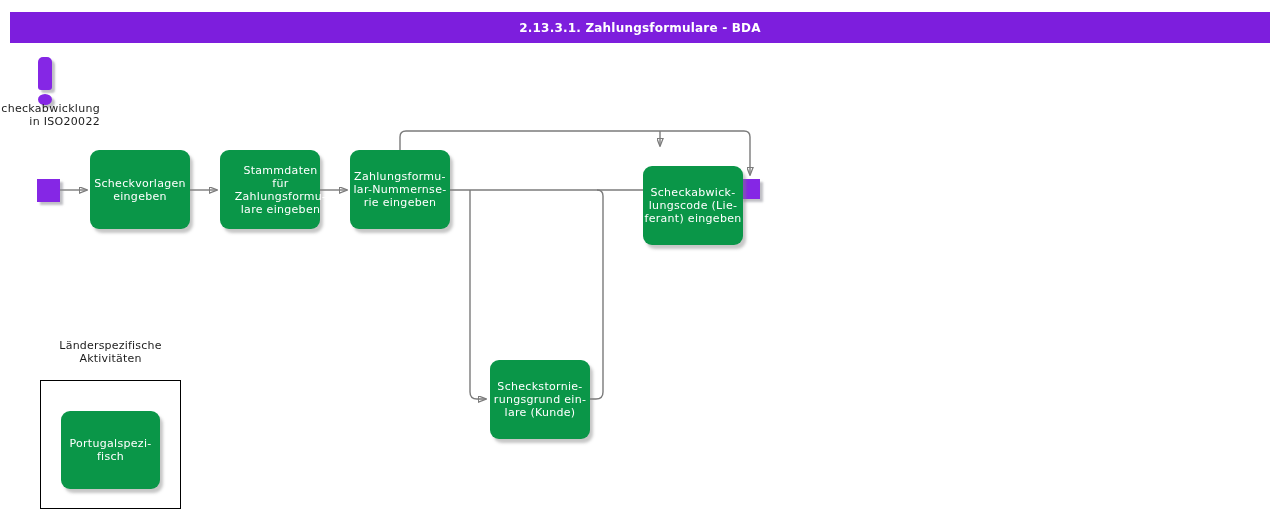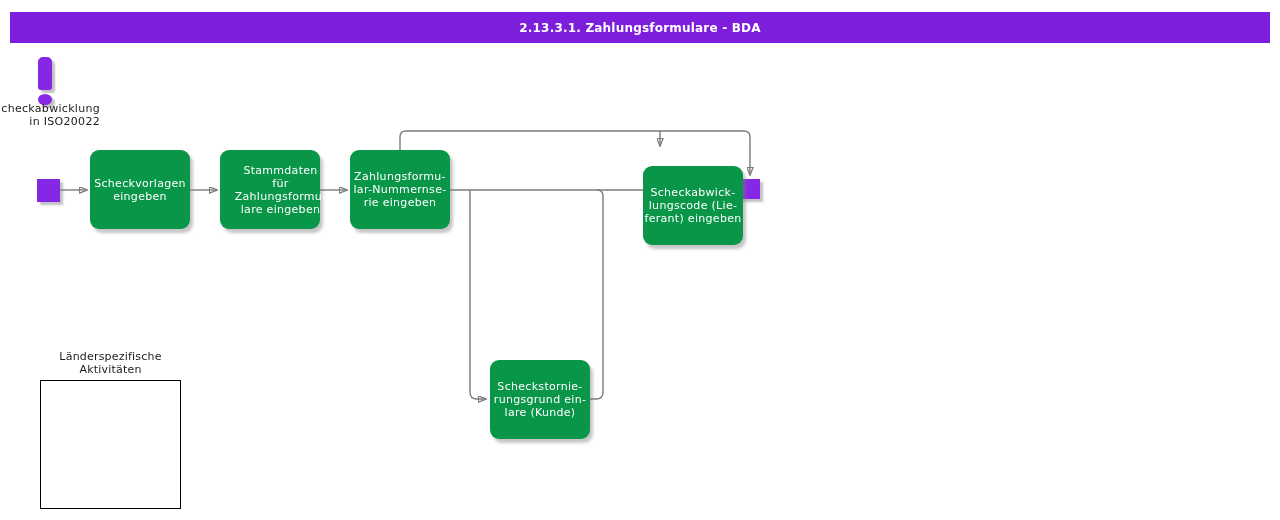--- a/index.html
+++ b/index.html
@@ -60,21 +60,21 @@
     box-shadow:3px 3px 2px rgba(140,140,150,0.55);
   }
   .event-start{left:37px;top:179px;width:23px;height:23px;}
   .event-end{left:740px;top:179px;width:20px;height:20px;}
 
   .group-box{
     position:absolute;left:40px;top:380px;width:141px;height:129px;
     background:#ffffff;border:1px solid #000000;
   }
   .group-title{
-    position:absolute;left:38px;top:350px;width:145px;
+    position:absolute;left:38px;top:339px;width:145px;
     font-size:11px;line-height:13px;color:#1c1c1c;text-align:center;
     white-space:pre-line;letter-spacing:0.2px;
   }
   .act-portugal{left:61px;top:411px;width:99px;height:78px;}
 
   .connectors{
     position:absolute;left:0;top:0;width:1280px;height:520px;
     pointer-events:none;
   }
   .connectors path{fill:none;stroke:var(--connector);stroke-width:1.4px;}
@@ -133,14 +133,18 @@
   </div>
   <div class="activity act-5">
     <div class="label">Scheckstornie-
 rungsgrund ein-
 lare (Kunde)</div>
   </div>
 
   <div class="group-title">Länderspezifische
 Aktivitäten</div>
   <div class="group-box"></div>
+  <div class="activity act-portugal">
+    <div class="label">Portugalspezi-
+fisch</div>
+  </div>
 
 </div>
 
 </body></html>

